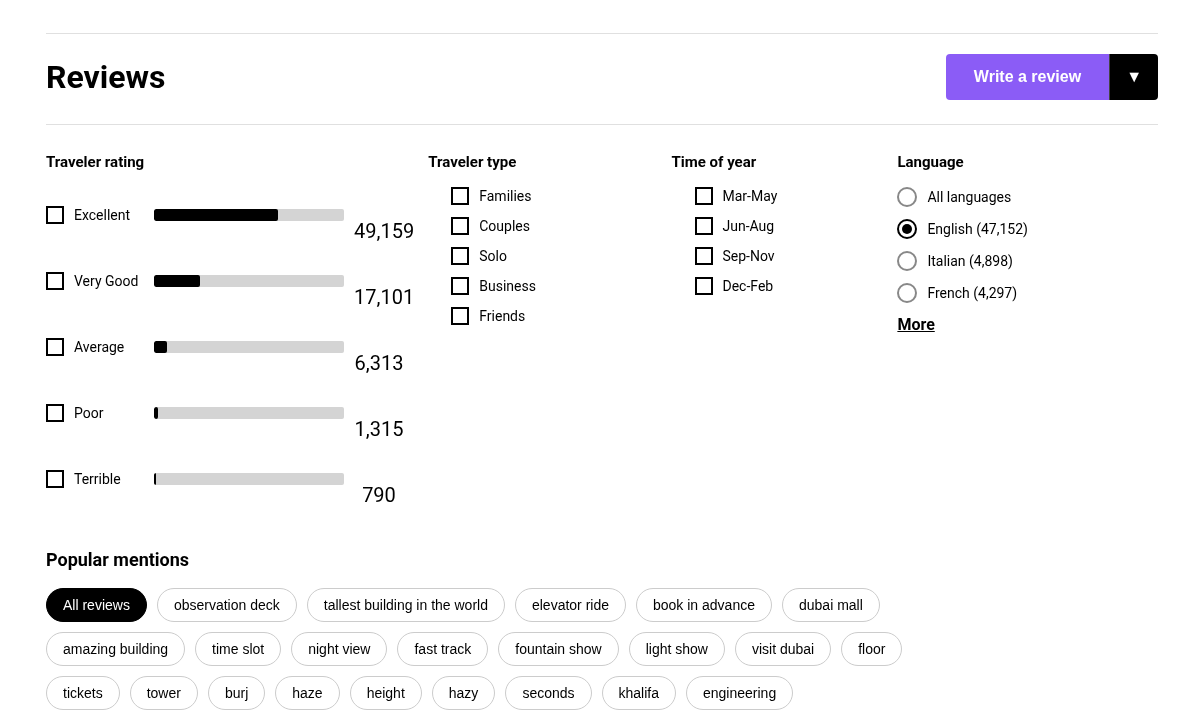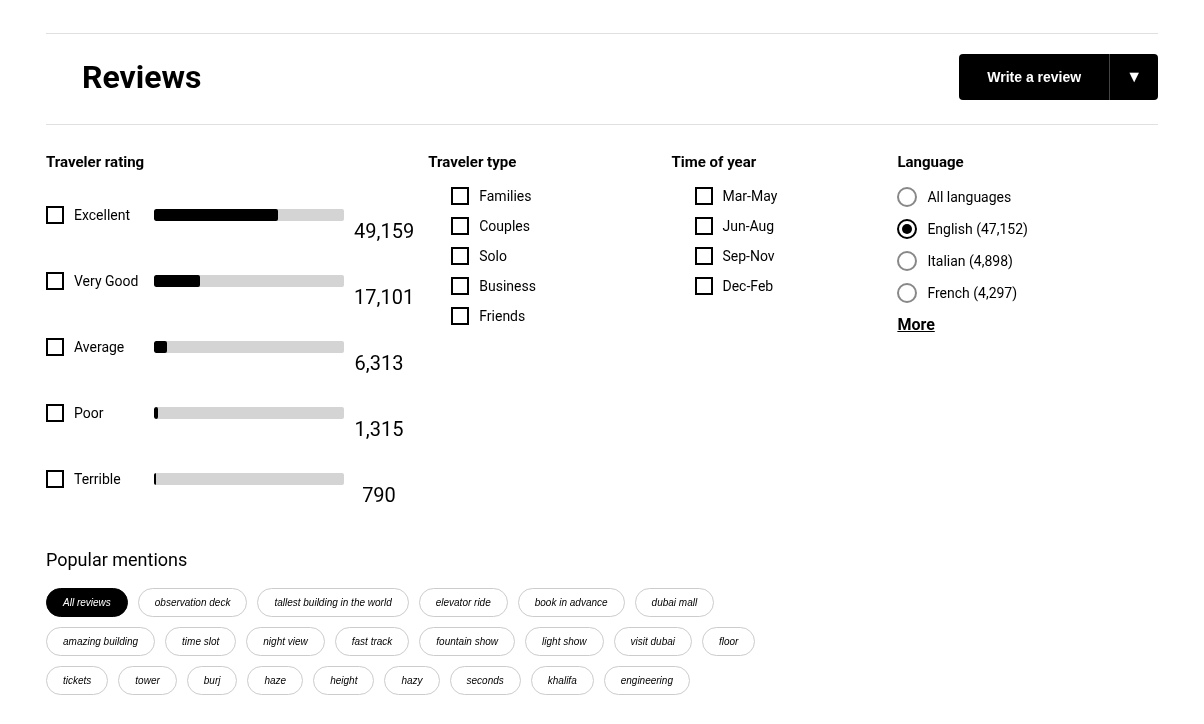--- a/index.html
+++ b/index.html
@@ -17,36 +17,35 @@
     .top-bar {
       height: 14px;
       border-bottom: 1px solid #e0e0e0;
       margin-bottom: 20px;
     }
     .reviews-header {
       display: flex;
       align-items: center;
       justify-content: space-between;
       margin-bottom: 24px;
-      margin-left: 36px;
     }
     .reviews-title {
       font-size: 32px;
       font-weight: 700;
     }
     .write-review-btn-group {
       display: flex;
       align-items: stretch;
     }
     .write-review-btn {
-      background: #000000;
+      background: #8b5cf6;
       color: #fff;
       border: none;
       padding: 14px 28px;
-      font-size: 14px;
+      font-size: 16px;
       font-weight: 600;
       cursor: pointer;
       border-radius: 4px 0 0 4px;
     }
     .write-review-dropdown {
       background: #000;
       color: #fff;
       border: none;
       border-left: 1px solid #444;
       padding: 14px 16px;
@@ -157,39 +156,38 @@
       font-weight: 700;
       font-size: 16px;
       cursor: pointer;
       text-decoration: underline;
     }
     .popular-mentions {
       margin-top: 8px;
     }
     .popular-mentions-title {
       font-size: 18px;
-      font-weight: 400;
+      font-weight: 700;
       margin-bottom: 18px;
     }
     .tags-row {
       display: flex;
       flex-wrap: wrap;
       gap: 10px;
       margin-bottom: 10px;
     }
     .tag {
       border: 1.5px solid #ccc;
       border-radius: 20px;
       padding: 8px 16px;
-      font-size: 10px;
+      font-size: 14px;
       cursor: pointer;
       background: #fff;
       color: #000;
       white-space: nowrap;
-      font-style: italic;
     }
     .tag.active {
       background: #000;
       color: #fff;
       border-color: #000;
     }
   </style>
 </head>
 <body>
 

